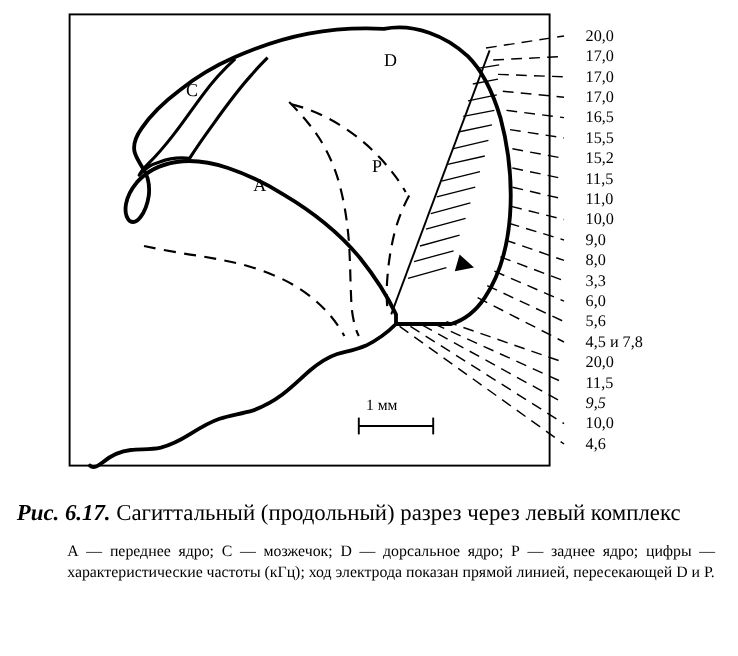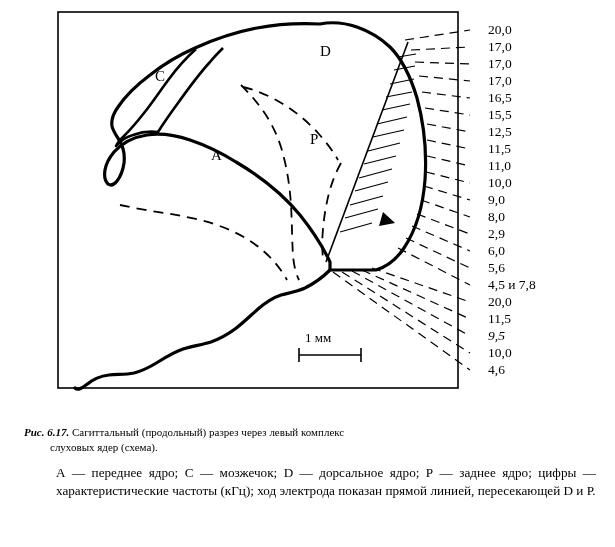--- a/index.html
+++ b/index.html
@@ -27,24 +27,24 @@
     left: 0;
     top: 0;
   }
   .caption-block {
     position: absolute;
     left: 14px;
     top: 415px;
     width: 590px;
   }
   .caption-main {
-    font-size: 11px;
+    font-size: 19px;
     line-height: 1.32;
     text-align: justify;
-    margin: 10px;
+    margin: 0;
     font-family: Liberation Serif, serif;
   }
   .caption-main .fig-label {
     font-style: italic;
     font-weight: bold;
   }
   .caption-main .cap-line2 {
     display: block;
     padding-left: 26px;
   }
@@ -208,38 +208,37 @@
 
   <div class="scalebar-label" style="position:absolute;left:305px;top:330px;">1 мм</div>
 
   <div style="position:absolute;left:474px;top:0;width:120px;height:400px;margin-left:14px;">
     <div class="freq-label" style="position:absolute;left:0;top:22px;">20,0</div>
     <div class="freq-label" style="position:absolute;left:0;top:39px;">17,0</div>
     <div class="freq-label" style="position:absolute;left:0;top:56px;">17,0</div>
     <div class="freq-label" style="position:absolute;left:0;top:73px;">17,0</div>
     <div class="freq-label" style="position:absolute;left:0;top:90px;">16,5</div>
     <div class="freq-label" style="position:absolute;left:0;top:107px;">15,5</div>
-    <div class="freq-label" style="position:absolute;left:0;top:124px;">12,5</div>
+    <div class="freq-label" style="position:absolute;left:0;top:124px;">15,2</div>
     <div class="freq-label" style="position:absolute;left:0;top:141px;">11,5</div>
     <div class="freq-label" style="position:absolute;left:0;top:158px;">11,0</div>
     <div class="freq-label" style="position:absolute;left:0;top:175px;">10,0</div>
     <div class="freq-label" style="position:absolute;left:0;top:192px;">9,0</div>
     <div class="freq-label" style="position:absolute;left:0;top:209px;">8,0</div>
-    <div class="freq-label" style="position:absolute;left:0;top:226px;">2,9</div>
+    <div class="freq-label" style="position:absolute;left:0;top:226px;">3,3</div>
     <div class="freq-label" style="position:absolute;left:0;top:243px;">6,0</div>
     <div class="freq-label" style="position:absolute;left:0;top:260px;">5,6</div>
     <div class="freq-label" style="position:absolute;left:0;top:277px;">4,5 и 7,8</div>
     <div class="freq-label" style="position:absolute;left:0;top:294px;">20,0</div>
     <div class="freq-label" style="position:absolute;left:0;top:311px;">11,5</div>
     <div class="freq-label" style="position:absolute;left:0;top:328px;font-style:italic;">9,5</div>
     <div class="freq-label" style="position:absolute;left:0;top:345px;">10,0</div>
     <div class="freq-label" style="position:absolute;left:0;top:362px;">4,6</div>
   </div>
 </div>
 
 <div class="caption-block">
   <p class="caption-main">
     <span class="fig-label">Рис. 6.17.</span>
     <span>Сагиттальный (продольный) разрез через левый комплекс</span>
-    <span class="cap-line2">слуховых ядер (схема).</span>
   </p>
   <p class="caption-legend">А — переднее ядро; С — мозжечок; D — дорсальное ядро; Р — заднее ядро; цифры — характеристические частоты (кГц); ход электрода показан прямой линией, пересекающей D и Р.</p>
 </div>
 
 </body></html>

